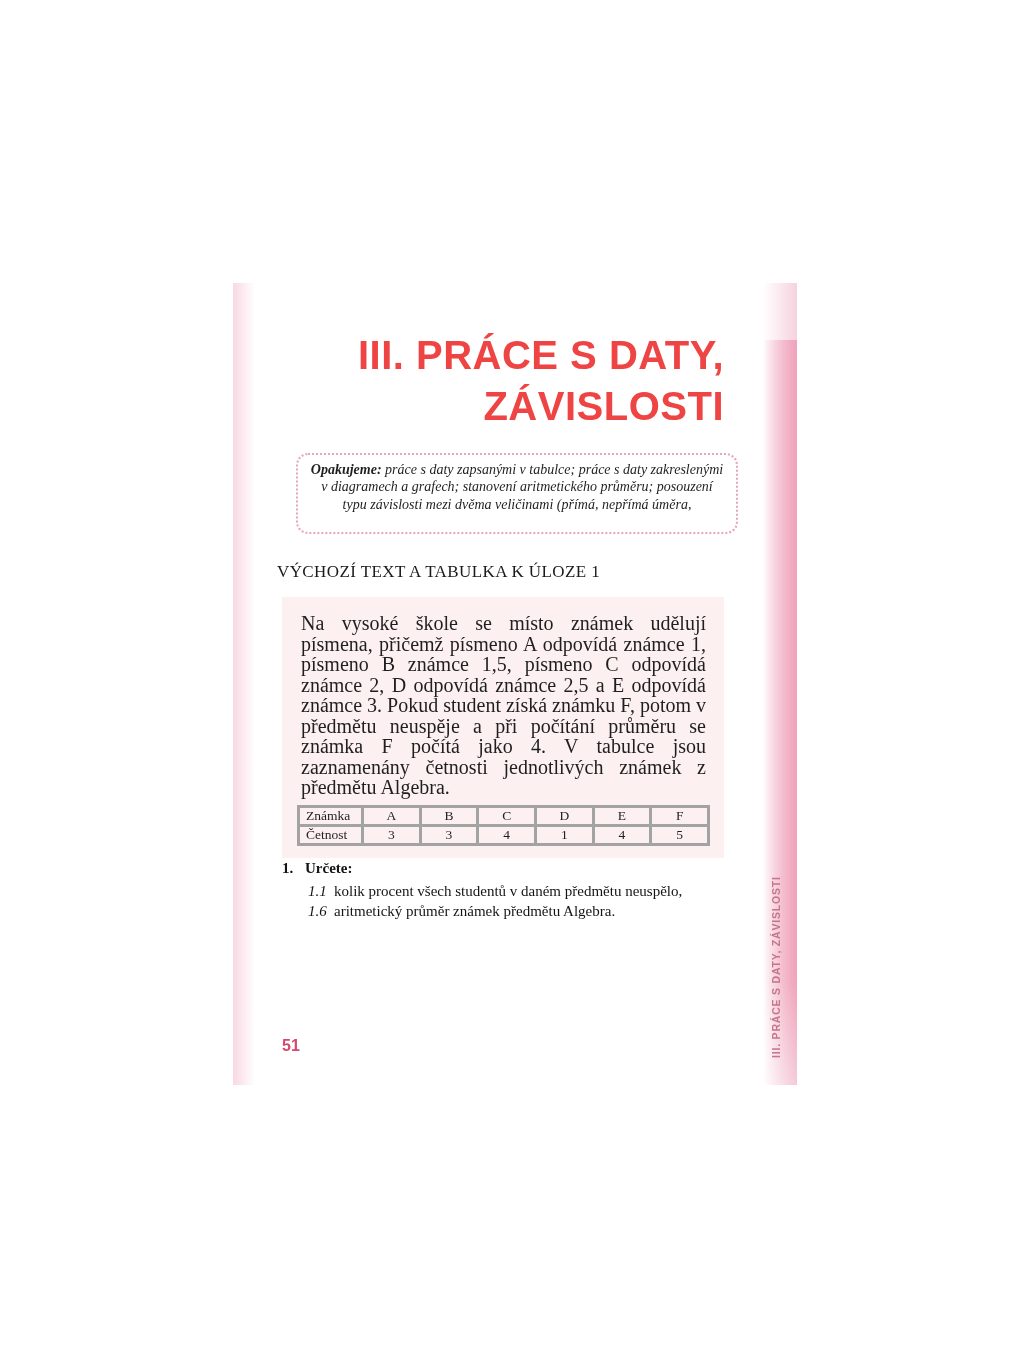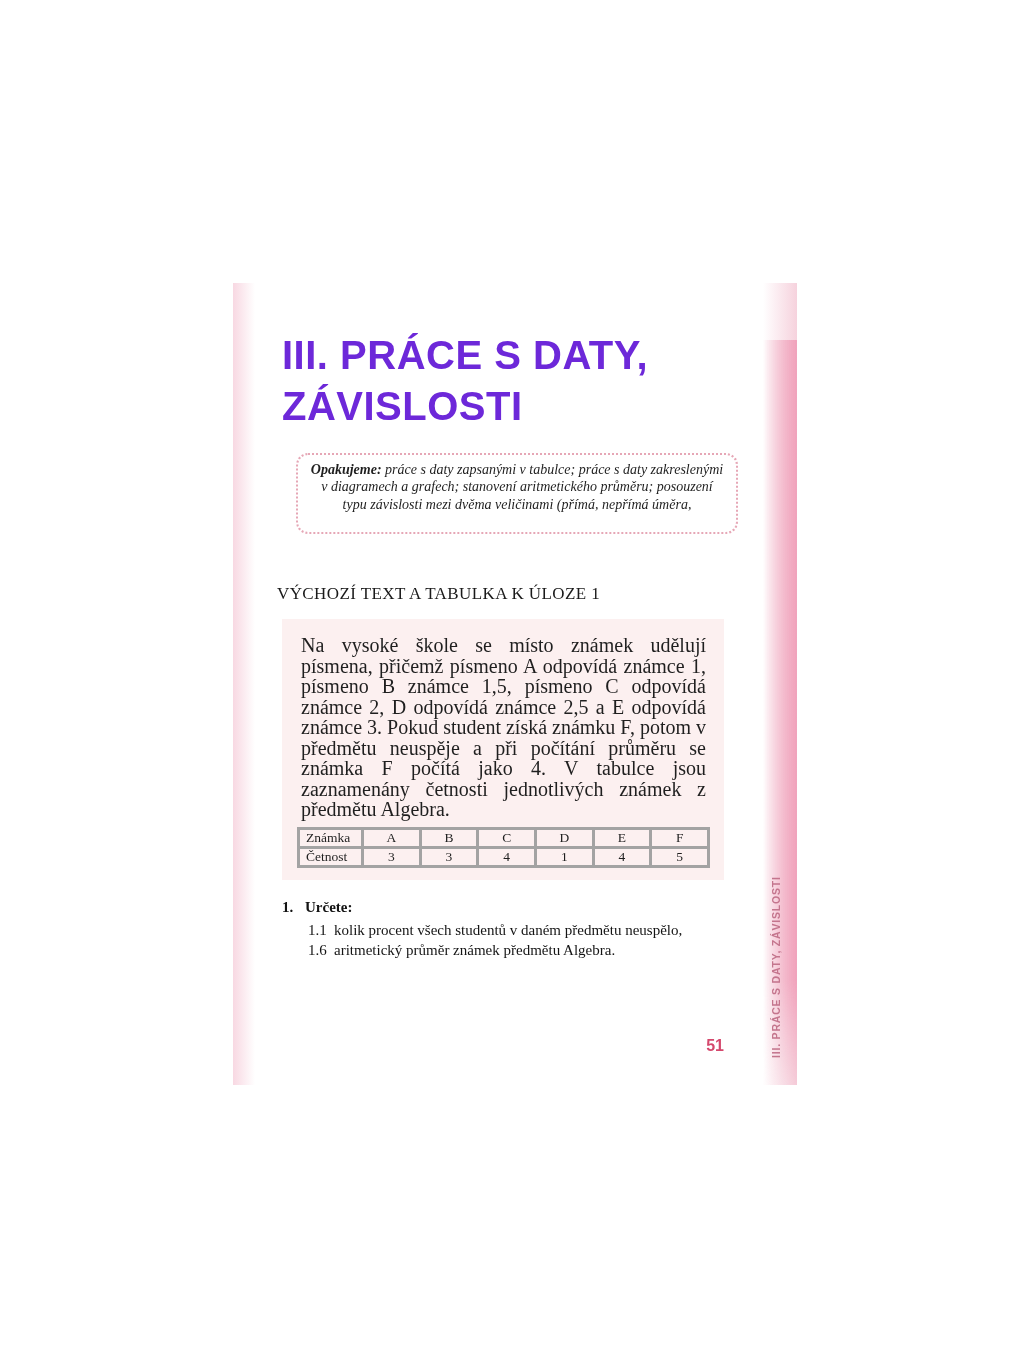--- a/index.html
+++ b/index.html
@@ -14,50 +14,50 @@
   .chapter-tab{position:absolute;left:763px;top:340px;width:34px;height:745px;
               background:linear-gradient(to right,rgba(255,255,255,0),#f0a2bb);
               -webkit-mask-image:linear-gradient(to bottom,#000 86%,rgba(0,0,0,0.15) 100%);
               mask-image:linear-gradient(to bottom,#000 86%,rgba(0,0,0,0.15) 100%);}
   .tab-label{position:absolute;left:770px;top:1058px;transform:rotate(-90deg);
               transform-origin:0 0;white-space:nowrap;
               font-family:"Liberation Sans", sans-serif;font-size:10.5px;font-weight:bold;
               letter-spacing:0.8px;color:#c4758d;}
 
   
-  .title{position:absolute;left:282px;top:330px;width:442px;text-align:left;
+  .title{position:absolute;left:282px;top:330px;width:442px;text-align:right;
          font-family:"Liberation Sans", sans-serif;font-weight:bold;
-         font-size:40px;line-height:51px;color:#6d28d9;letter-spacing:0.5px;}
+         font-size:40px;line-height:51px;color:#ef4444;letter-spacing:0.5px;}
 
   
   .opak-box{position:absolute;left:296px;top:453px;width:442px;height:81px;
             box-sizing:border-box;border:2px dotted #e6a7b6;border-radius:12px;
             padding-top:6px;text-align:center;font-style:italic;
             font-size:14px;line-height:17.4px;color:#1f1f1f;}
   .opak-box b{font-style:italic;}
 
   
-  .main-flow{position:absolute;left:282px;top:583px;width:442px;}
+  .main-flow{position:absolute;left:282px;top:561px;width:442px;}
   .section-heading{margin:0 0 14px -5px;font-weight:normal;
             font-size:17px;line-height:22px;letter-spacing:0.4px;color:#1a1a1a;}
   .pink-box{background:#fcf0f0;padding:12px 14px 12px 15px;box-sizing:border-box;min-height:176px;}
   .pink-box p{margin:4px;text-align:justify;font-size:20px;line-height:20.5px;color:#1f1f1f;}
   table.freq{width:100%;border-collapse:collapse;margin-top:7px;font-size:13.5px;
              table-layout:fixed;background:#ffffff00;}
   table.freq td{border:3px solid #a3a3a3;height:15px;padding:0 0 1px 0;text-align:center;
              line-height:15px;}
   table.freq td.rowlab{text-align:left;padding-left:6px;width:55px;}
 
-  .tasks{margin-top:17px;font-size:15px;color:#141414;}
+  .tasks{font-size:15px;color:#141414;}
   .task-head{font-weight:bold;margin-bottom:3px;line-height:20px;}
   .task-head .tnum{display:inline-block;width:23px;}
   .task-item{margin-left:26px;line-height:20.5px;}
-  .task-item .tinum{display:inline-block;width:26px;}
+  .task-item .tinum{display:inline-block;width:26px;font-style:italic;}
 
-  .page-number{position:absolute;left:282px;top:1037px;width:442px;text-align:right;
+  .page-number{position:absolute;left:282px;top:1037px;width:442px;
             font-family:"Liberation Sans", sans-serif;font-weight:bold;
             font-size:16px;color:#d5486d;}
 </style>
 </head>
 <body>
 
 <div class="canvas">
 
   <div class="strip-left"></div>
   <div class="strip-right"></div>

